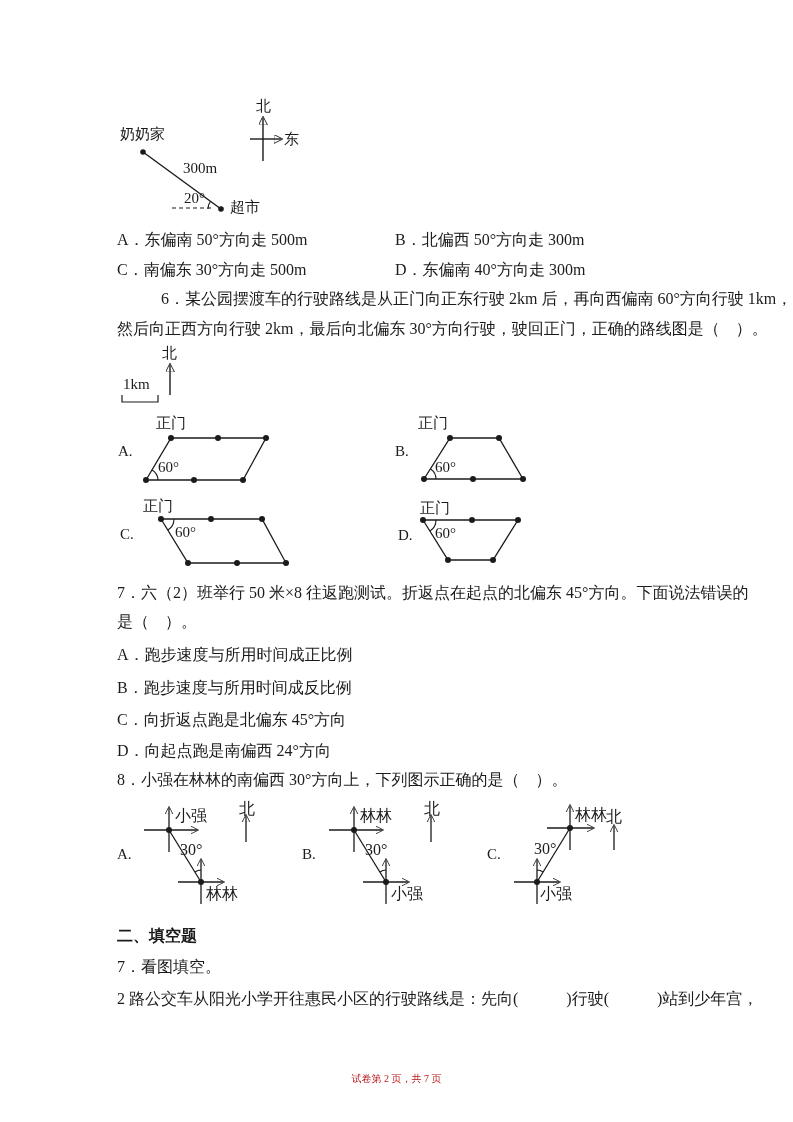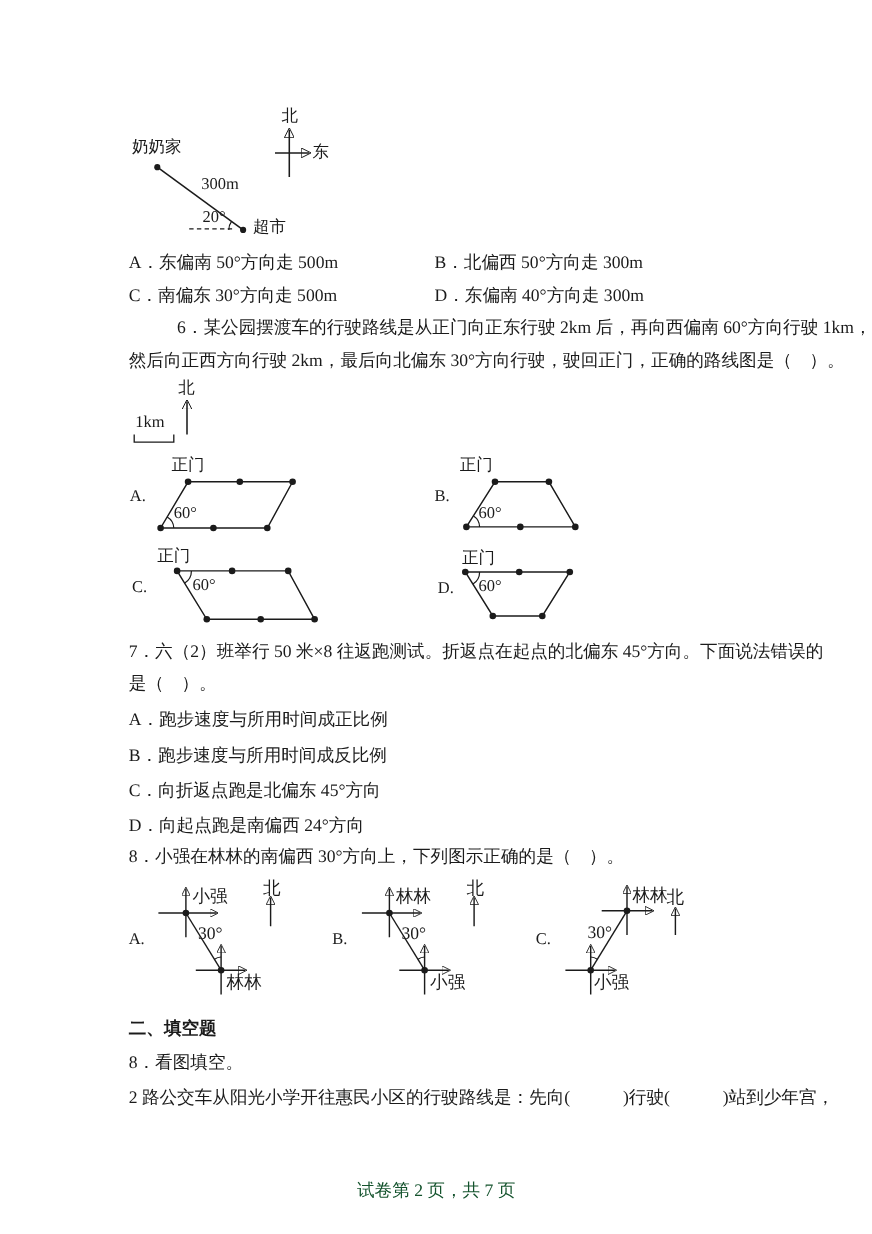--- a/index.html
+++ b/index.html
@@ -2,21 +2,21 @@
 <html><head>
 <meta charset="utf-8">
 <style>
   html,body{margin:0;padding:0;background:#e8e8e8;}
   .page{
     position:relative;width:793px;height:1122px;margin:0 auto;background:#ffffff;
     font-family:"Liberation Serif","DejaVu Serif",serif;color:#1b1b1b;overflow:hidden;
   }
   .tline{position:absolute;font-size:16px;line-height:20px;white-space:nowrap;}
   .bold{font-weight:bold;}
-  .footer{position:absolute;left:0;right:0;text-align:center;font-size:16px;color:#14532d;}
+  .footer{position:absolute;left:0;right:0;text-align:center;font-size:10px;color:#b91c1c;}
   .fig{position:absolute;}
   .fig svg{position:absolute;left:0;top:0;display:block;}
   .flabel{position:absolute;font-size:15px;line-height:17px;white-space:nowrap;color:#1b1b1b;}
   .flabel.small{font-size:16px;line-height:16px;}
   .letter{position:absolute;font-size:15px;line-height:17px;}
   svg line,svg path,svg polygon,svg polyline{stroke:#1b1b1b;fill:none;}
 </style>
 </head>
 <body>
 
@@ -229,18 +229,18 @@
       <line x1="134" y1="50" x2="134" y2="26" stroke-width="1.3" marker-end="url(#ar-q8c)"></line>
     </svg>
     <span class="letter" style="left:7px;top:46px;">C.</span>
     <span class="flabel small" style="left:95px;top:7px;">林林</span>
     <span class="flabel small" style="left:60px;top:86px;">小强</span>
     <span class="flabel small" style="left:54px;top:41px;">30°</span>
     <span class="flabel small" style="left:126px;top:9px;">北</span>
   </div>
 
   <div class="tline bold" style="left:117px;top:926px;">二、填空题</div>
-  <div class="tline" style="left:117px;top:957px;">8．看图填空。</div>
+  <div class="tline" style="left:117px;top:957px;">7．看图填空。</div>
   <div class="tline" style="left:117px;top:989px;">2 路公交车从阳光小学开往惠民小区的行驶路线是：先向(　　　)行驶(　　　)站到少年宫，</div>
 
   <div class="footer" style="top:1072px;">试卷第 2 页，共 7 页</div>
 
 </div>
 
 </body></html>

